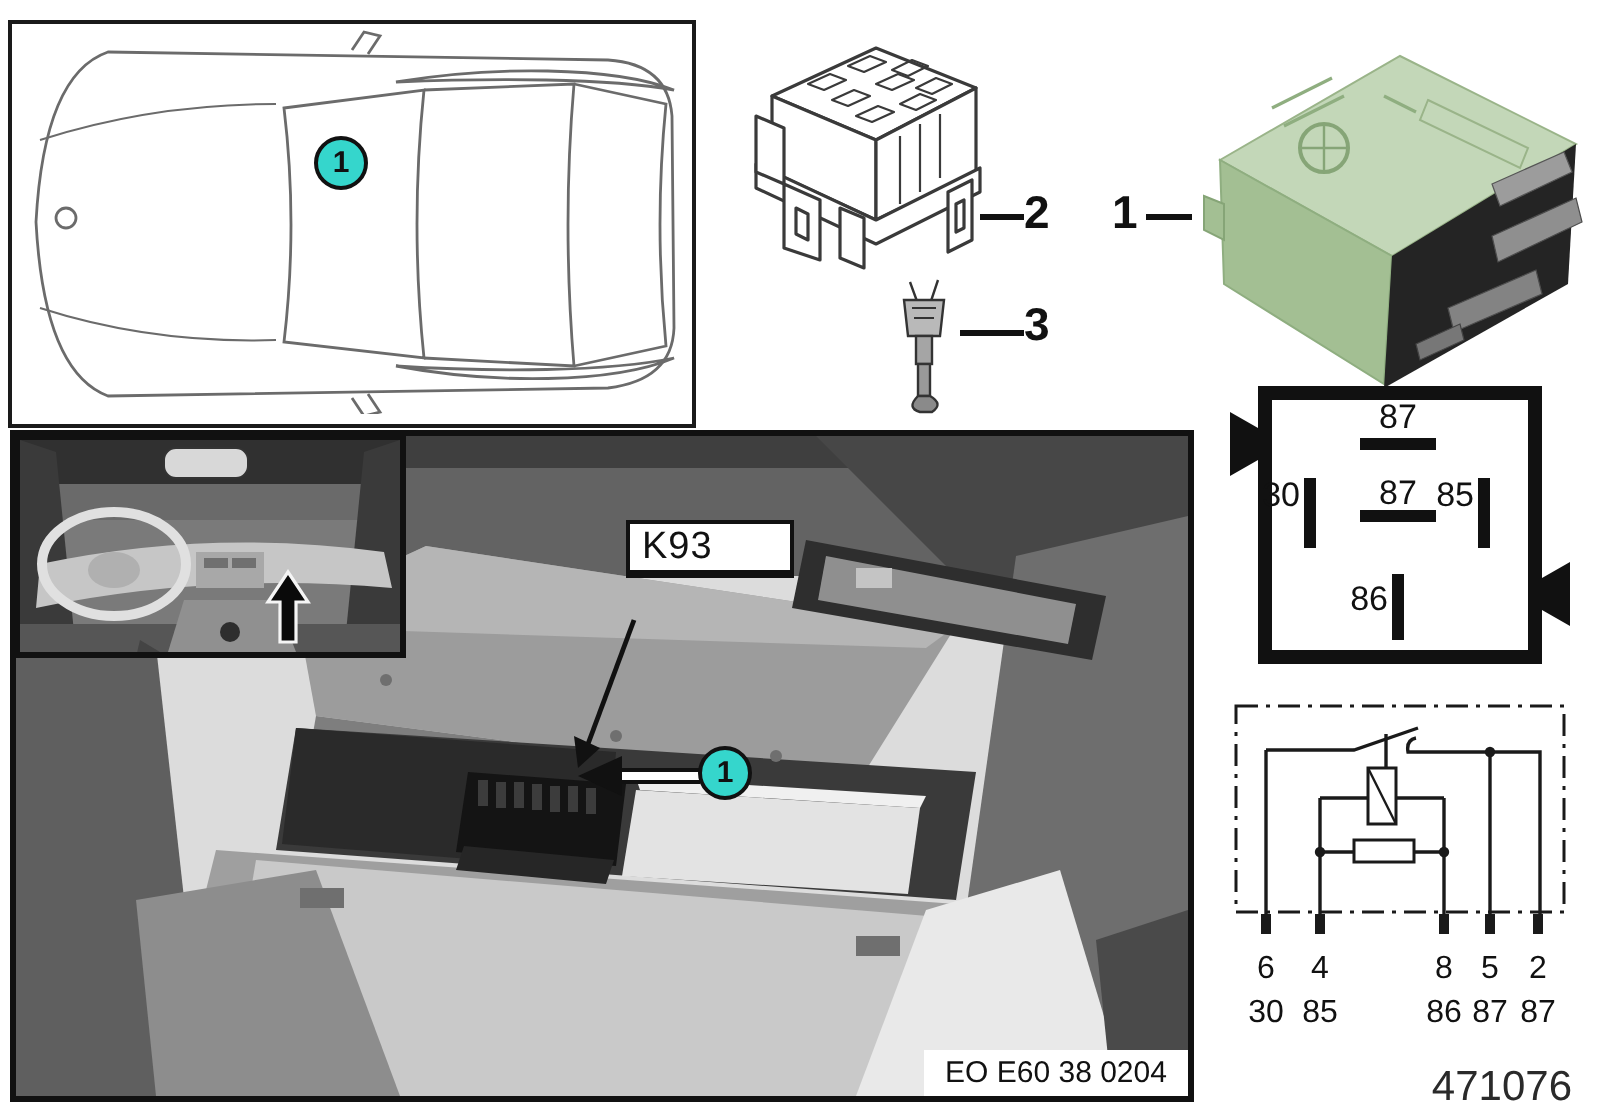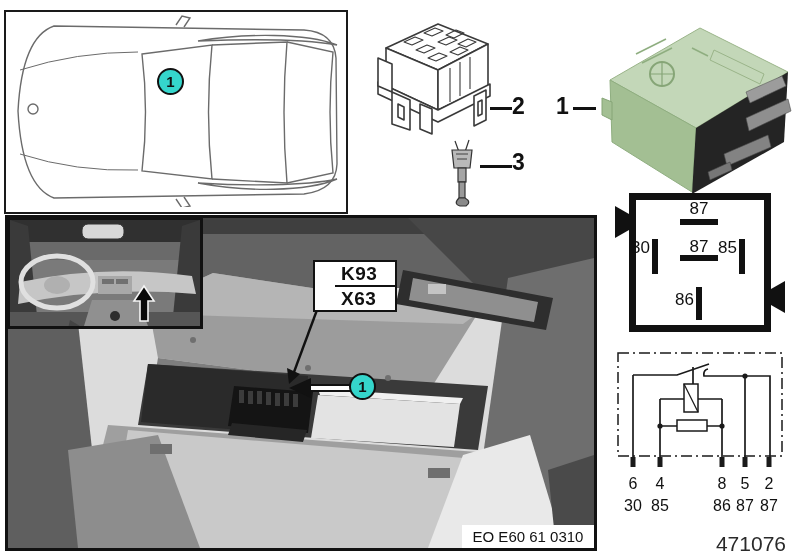--- a/index.html
+++ b/index.html
@@ -17,21 +17,21 @@
     font-size:15px;font-weight:bold;color:#111;
   }
   
   .part-num{font-size:23px;font-weight:bold;line-height:1;}
   .leader{height:2.5px;background:#111;}
   
   .photo-panel{left:5px;top:215px;width:586px;height:330px;border:3px solid #111;background:#e2e2e2;}
   .inset{left:-1px;top:-1px;width:190px;height:106px;border:3px solid #111;background:#7a7a7a;}
   .code-box{left:305px;top:42px;width:80px;border:2px solid #111;background:#fff;}
   .code-row{height:23px;display:flex;align-items:center;padding-left:6px;
-    font-size:19px;font-weight:bold;letter-spacing:0.5px;margin-left:20px;}
+    font-size:19px;font-weight:normal;letter-spacing:0.5px;}
   .code-row.first{border-bottom:2px solid #111;}
   .caption{right:0;bottom:0;width:132px;height:23px;background:#fff;
     display:flex;align-items:center;justify-content:center;font-size:15px;}
   .drawing-no{right:14px;top:532px;font-size:21px;color:#2a2a2a;}
   svg text{font-family:"Liberation Sans", sans-serif;fill:#111;}
 </style>
 </head>
 <body>
 
 <div class="abs" style="left:0;top:0;width:800px;height:560px;">
@@ -259,25 +259,24 @@
           <ellipse cx="47" cy="62" rx="36" ry="26" fill="none" stroke="#e0e0e0" stroke-width="5"></ellipse>
           <ellipse cx="47" cy="65" rx="13" ry="9" fill="#b0b0b0"></ellipse>
           <polygon points="30,228 60,100 70,106 30,106" fill="#444"></polygon>
         </g>
         <polygon points="134,66 124,81 130,81 130,101 138,101 138,81 144,81" fill="#0a0a0a" stroke="#f5f5f5" stroke-width="1.6"></polygon>
       </svg>
     </div>
 
     <div class="abs code-box">
       <div class="code-row first">K93</div>
-      <div class="code-row">X63</div>
     </div>
 
     <div class="abs callout-circle" style="left:341px;top:155px;">
       <span>1</span>
     </div>
 
-    <div class="abs caption">EO E60 61 0310</div>
+    <div class="abs caption">EO E60 38 0204</div>
   </div>
 
   <div class="abs drawing-no">471076</div>
 
 </div>
 
 </body></html>

